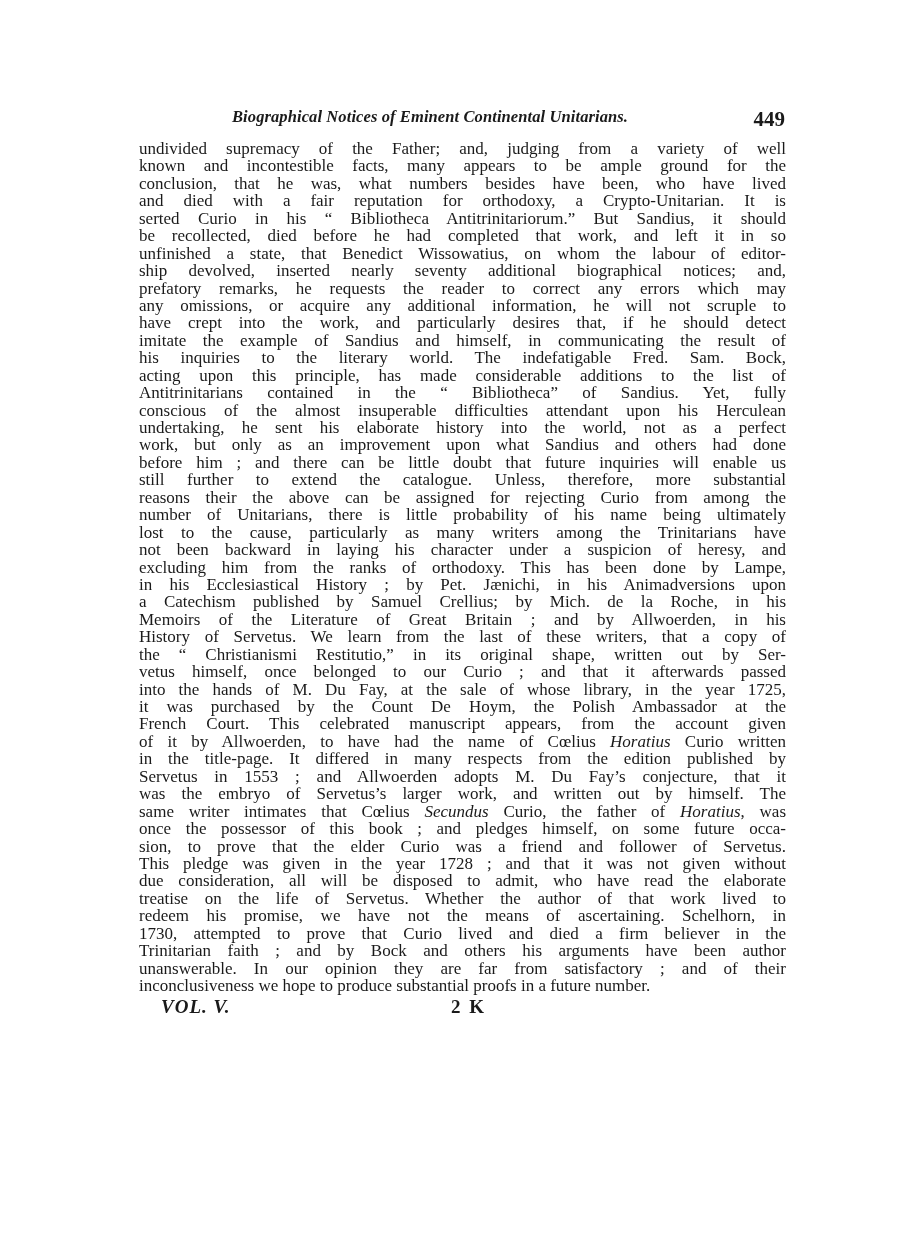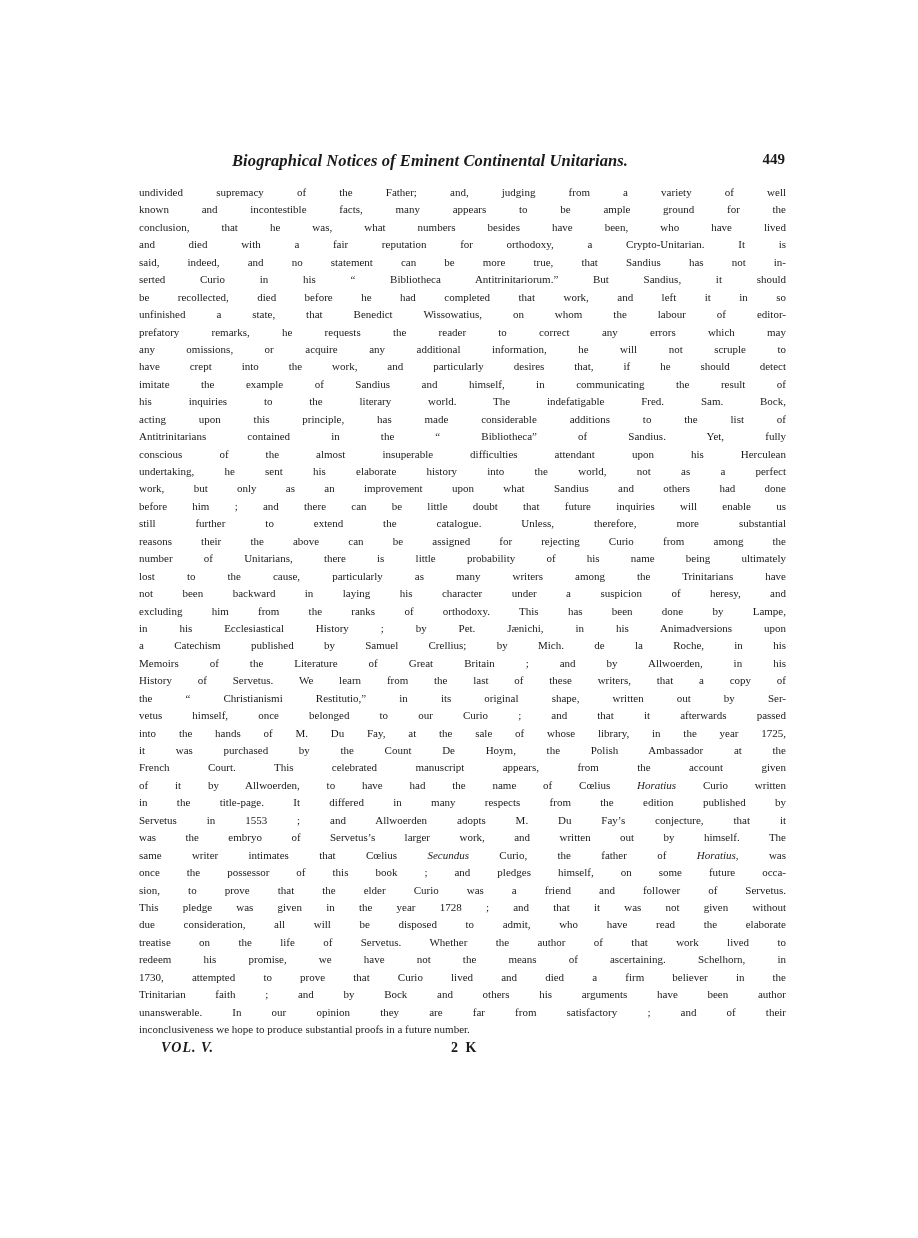--- a/index.html
+++ b/index.html
@@ -2,48 +2,48 @@
 <html><head>
 <meta charset="utf-8">
 <style>
   html, body { margin: 0; padding: 0; background: #ffffff; }
   body {
     width: 918px; height: 1238px; position: relative; overflow: hidden;
     font-family: "Liberation Serif", "DejaVu Serif", serif;
     color: #1a1a1a;
   }
   .page {
-    position: absolute; left: 139px; top: 104px; width: 647px; margin-top: 44px;
+    position: absolute; left: 139px; top: 104px; width: 647px;
   }
   .running-head {
     position: relative; height: 26px;
     font-size: 16.5px; font-weight: bold;
   }
   .running-title {
     position: absolute; left: 93px; top: 3px;
     font-style: italic; letter-spacing: 0.1px;
   }
   .page-number {
-    position: absolute; right: 1px; top: 3px; font-size: 15px;
+    position: absolute; right: 1px; top: 3px; font-size: 21px;
   }
   .body-text {
     margin-top: 10px;
-    font-size: 11px; line-height: 17.45px;
+    font-size: 17px; line-height: 17.45px;
     text-align: justify;
   }
   .body-text .line {
     display: block; text-align: justify; text-align-last: justify;
     white-space: nowrap; height: 17.45px;
   }
   .body-text .line.last { text-align-last: left; }
   .body-text .line .tx { display: inline-block; width: 100%; white-space: normal; text-align: justify; text-align-last: justify; }
   .body-text .line.last .tx { text-align-last: left; width: auto; }
   .body-text i { font-style: italic; }
   .footer {
-    position: relative; height: 22px; margin-top: 2px; font-weight: bold; font-size: 14px;
+    position: relative; height: 22px; margin-top: 2px; font-weight: bold; font-size: 19px;
   }
   .signature-vol {
     position: absolute; left: 22px; top: 0; letter-spacing: 1px; font-style: italic;
   }
   .signature-mark {
     position: absolute; left: 312px; top: 0; letter-spacing: 2px; text-align: center;
   }
 </style>
 </head>
 <body>
@@ -52,24 +52,24 @@
   <div class="running-head">
     <span class="running-title">Biographical Notices of Eminent Continental Unitarians.</span>
     <span class="page-number">449</span>
   </div>
 
   <div class="body-text" id="body-text">
       <span class="line"><span class="tx">undivided supremacy of the Father; and, judging from a variety of well</span></span>
       <span class="line"><span class="tx">known and incontestible facts, many appears to be ample ground for the</span></span>
       <span class="line"><span class="tx">conclusion, that he was, what numbers besides have been, who have lived</span></span>
       <span class="line"><span class="tx">and died with a fair reputation for orthodoxy, a Crypto-Unitarian. It is</span></span>
-      <span class="line"><span class="tx">said, indeed, and no statement can be more true, that Sandius has not in-</span></span>
       <span class="line"><span class="tx">serted Curio in his “ Bibliotheca Antitrinitariorum.” But Sandius, it should</span></span>
       <span class="line"><span class="tx">be recollected, died before he had completed that work, and left it in so</span></span>
       <span class="line"><span class="tx">unfinished a state, that Benedict Wissowatius, on whom the labour of editor-</span></span>
+      <span class="line"><span class="tx">ship devolved, inserted nearly seventy additional biographical notices; and,</span></span>
       <span class="line"><span class="tx">prefatory remarks, he requests the reader to correct any errors which may</span></span>
       <span class="line"><span class="tx">any omissions, or acquire any additional information, he will not scruple to</span></span>
       <span class="line"><span class="tx">have crept into the work, and particularly desires that, if he should detect</span></span>
       <span class="line"><span class="tx">imitate the example of Sandius and himself, in communicating the result of</span></span>
       <span class="line"><span class="tx">his inquiries to the literary world. The indefatigable Fred. Sam. Bock,</span></span>
       <span class="line"><span class="tx">acting upon this principle, has made considerable additions to the list of</span></span>
       <span class="line"><span class="tx">Antitrinitarians contained in the “ Bibliotheca” of Sandius. Yet, fully</span></span>
       <span class="line"><span class="tx">conscious of the almost insuperable difficulties attendant upon his Herculean</span></span>
       <span class="line"><span class="tx">undertaking, he sent his elaborate history into the world, not as a perfect</span></span>
       <span class="line"><span class="tx">work, but only as an improvement upon what Sandius and others had done</span></span>

